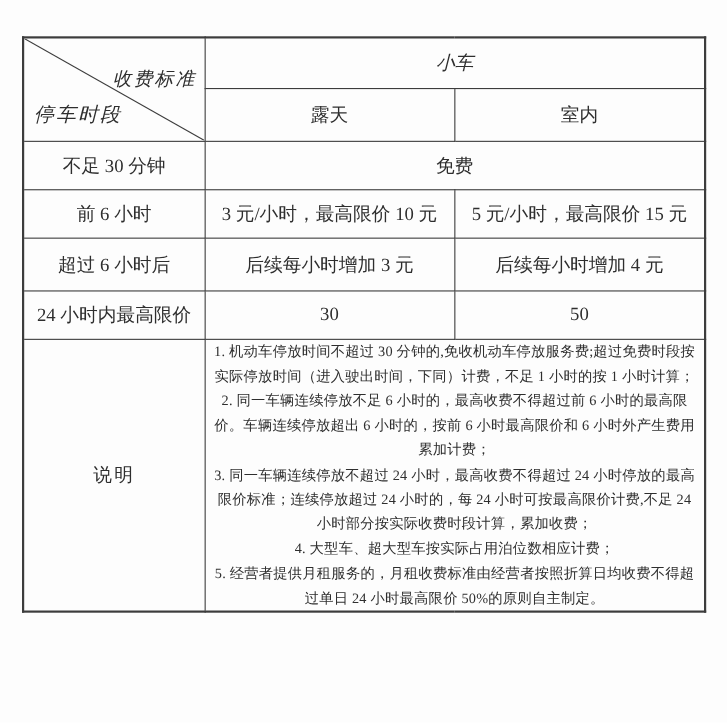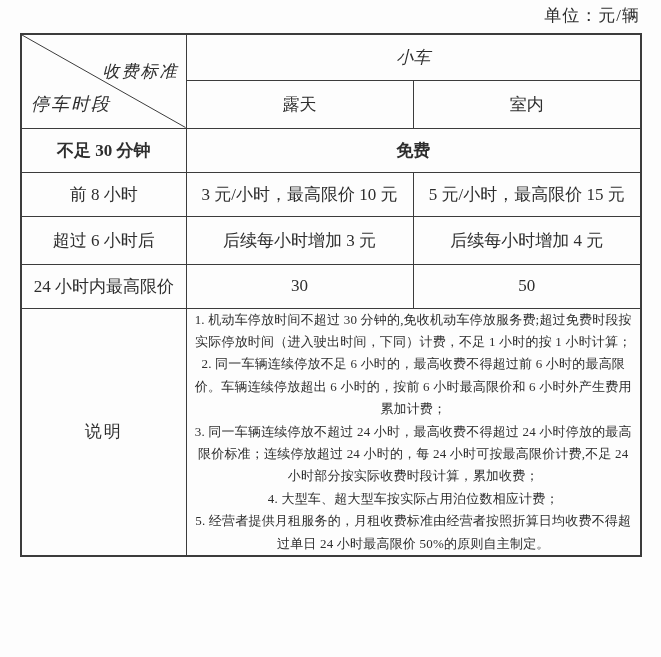--- a/index.html
+++ b/index.html
@@ -36,21 +36,21 @@
   table.fee-table td {
     border: 1px solid #3c3c3c;
     font-size: 17px;
     text-align: center;
     vertical-align: middle;
     padding: 0 4px;
     overflow: hidden;
   }
   tr.group-row   { height: 46px; font-style: italic; }
   tr.sub-row     { height: 48px; }
-  tr.row-free    { height: 44px; font-weight: bold; }
+  tr.row-free    { height: 44px; }
   tr.row-first6  { height: 44px; }
   tr.row-after6  { height: 48px; }
   tr.row-max24   { height: 44px; }
 
   
   td.diag-cell {
     position: relative;
     padding: 0;
   }
   .diag-svg {
@@ -86,21 +86,20 @@
   }
   td.notes-label-cell {
     letter-spacing: 2px;
   }
 </style>
 </head>
 <body>
 
 <div class="page">
 
-  <div class="unit-label">单位：元/辆</div>
 
   <table class="fee-table">
     <colgroup>
       <col style="width:165px">
       <col style="width:227px">
       <col style="width:228px">
     </colgroup>
 
     <tbody>
         <tr class="group-row">
@@ -118,21 +117,21 @@
       <td>露天</td>
       <td>室内</td>
     </tr>
 
     <tr class="row-free">
       <td>不足 30 分钟</td>
       <td colspan="2">免费</td>
     </tr>
 
     <tr class="row-first6">
-      <td>前 8 小时</td>
+      <td>前 6 小时</td>
       <td>3 元/小时，最高限价 10 元</td>
       <td>5 元/小时，最高限价 15 元</td>
     </tr>
 
     <tr class="row-after6">
       <td>超过 6 小时后</td>
       <td>后续每小时增加 3 元</td>
       <td>后续每小时增加 4 元</td>
     </tr>
 

